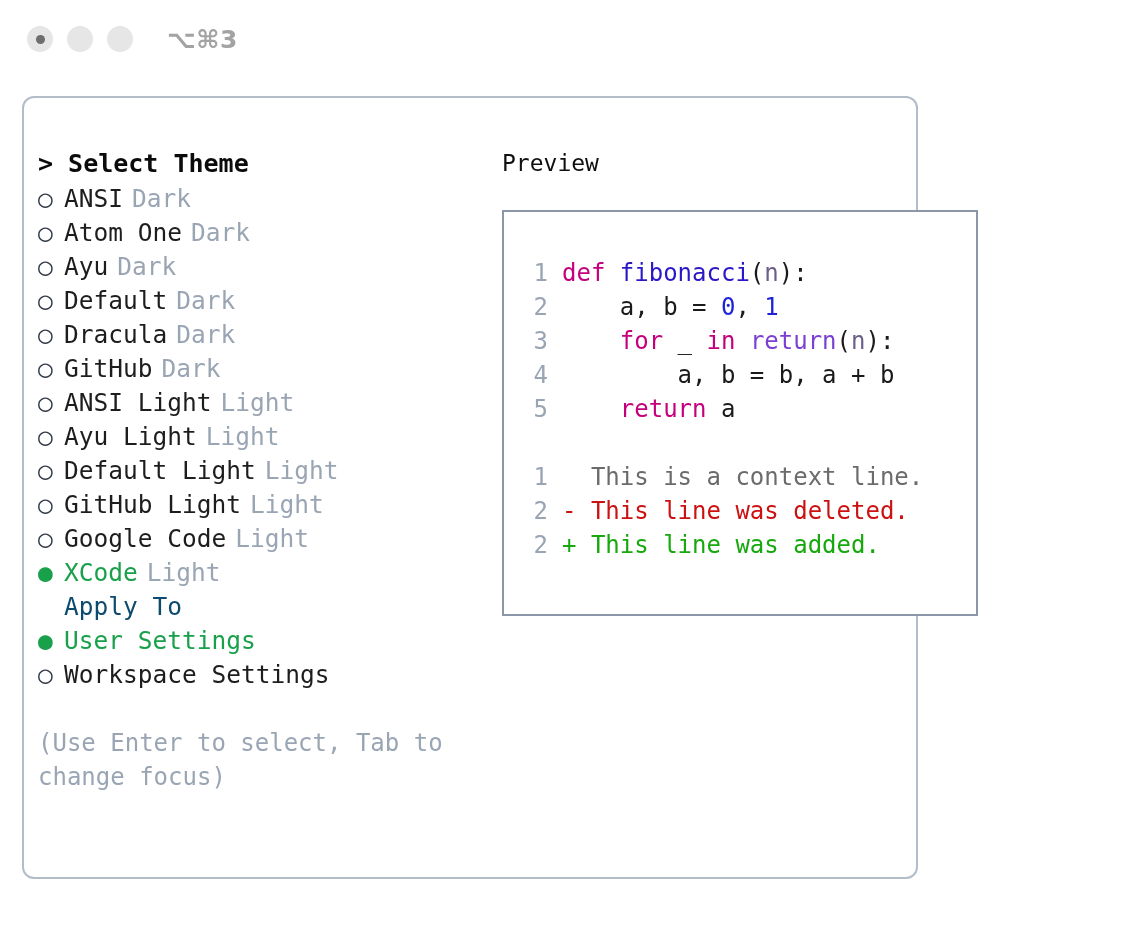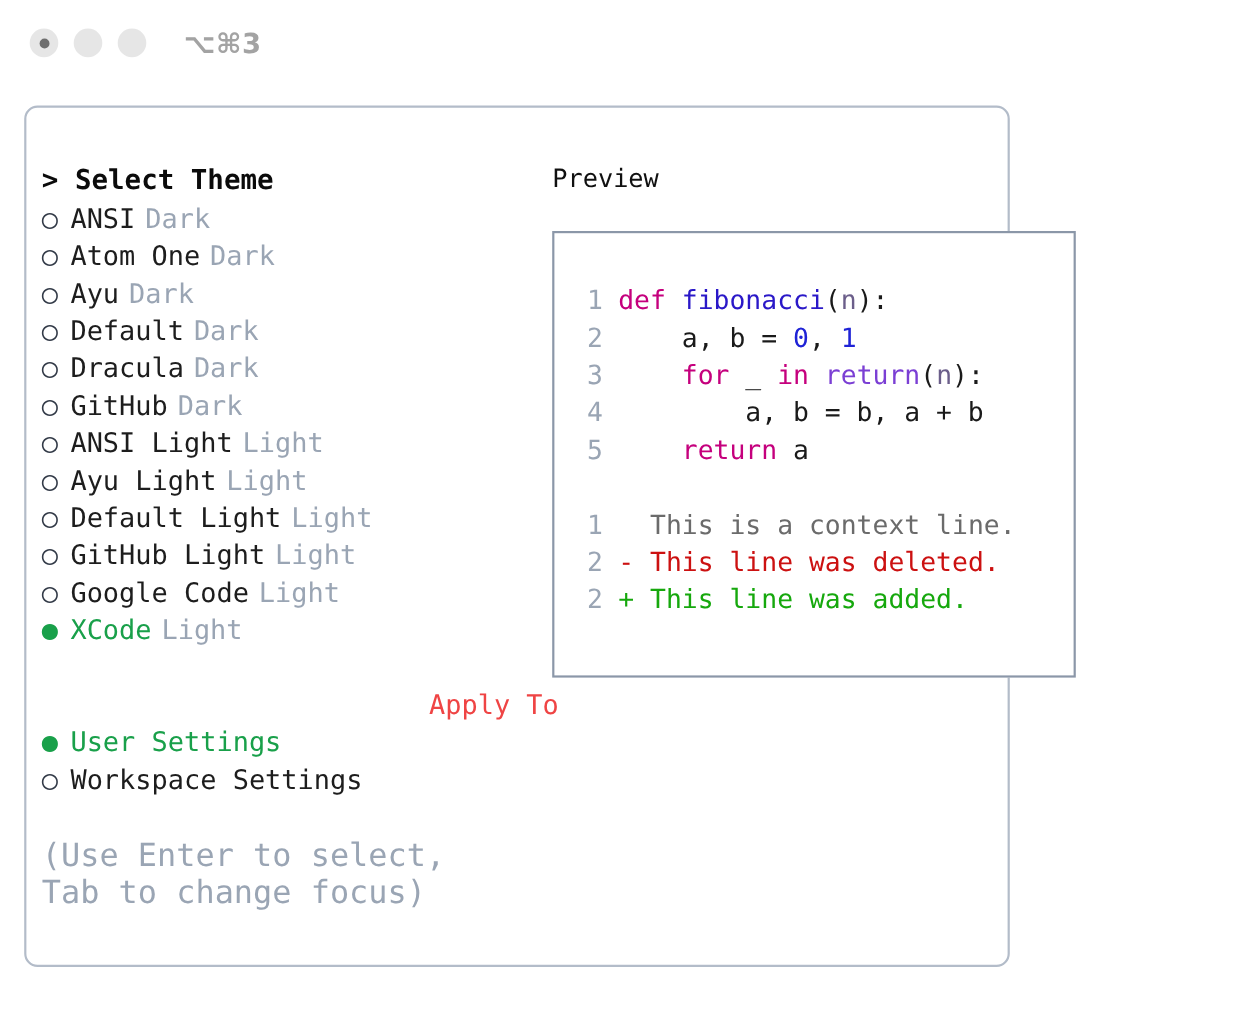--- a/index.html
+++ b/index.html
@@ -116,29 +116,27 @@
   .bullet.sel { color: #19a04a; }
   .name { color: #1d1d1d; }
   .name.sel { color: #19a04a; }
   .tag {
     color: #9aa5b4;
     margin-left: 9px;
   }
   .applyhead {
     font-size: 24.5px;
     line-height: 34px;
-    color: #ef4444;
+    color: #0c4a6e;
     white-space: pre;
     padding-left: 26px;
-    margin-top: 34px;
-    text-align: right;
   }
   .hint {
     margin-top: 34px;
-    font-size: 29px;
+    font-size: 24px;
     line-height: 34px;
     color: #9aa5b4;
     width: 420px;
   }
 
   
   .right {
     position: absolute;
     left: 478px;
     top: 48px;

